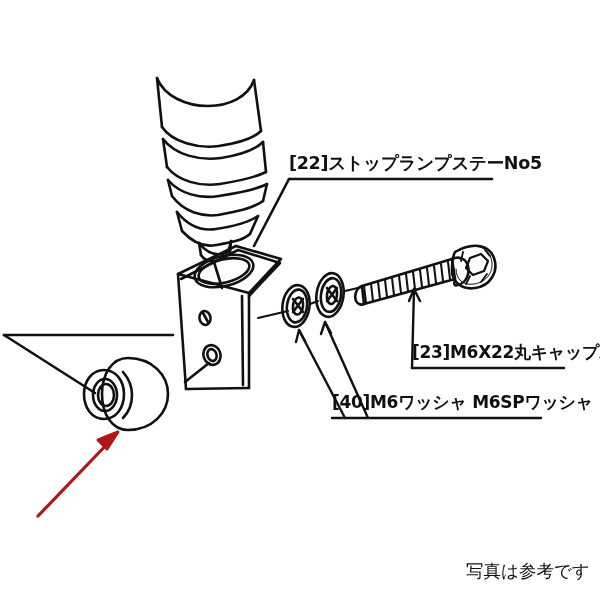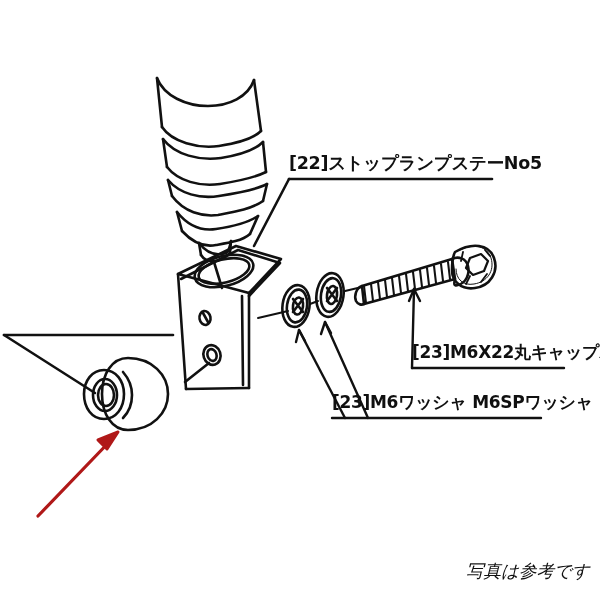--- a/index.html
+++ b/index.html
@@ -30,21 +30,21 @@
     color: #101010;
     font-weight: 700;
     letter-spacing: -0.3px;
     line-height: 1;
     font-family: "DejaVu Sans", "Liberation Sans", sans-serif;
   }
   .lbl-22   { left: 289px; top: 155px; font-size: 17.5px; }
   .lbl-collar { left: 4px;   top: 311px; font-size: 17.5px; }
   .lbl-bolt { left: 412px; top: 344px; font-size: 17px; }
   .lbl-wash { left: 332px; top: 394px; font-size: 17px; }
-  .lbl-note { left: 466px; top: 563px; font-size: 17.5px; letter-spacing: 0px; font-weight: 500; font-style: italic; }
+  .lbl-note { left: 466px; top: 563px; font-size: 17.5px; letter-spacing: 0px; font-weight: 500; }
 </style>
 </head>
 <body>
 
 <div id="page">
 
   <svg id="artboard" viewBox="0 0 600 600" xmlns="http://www.w3.org/2000/svg">
 
     <defs>
 
@@ -205,17 +205,17 @@
       </g>
 
     </g>
   </svg>
 
   <div class="lbl lbl-22">[22]ストップランプステーNo5</div>
 
 
   <div class="lbl lbl-bolt">[23]M6X22丸キャップボルト</div>
 
-  <div class="lbl lbl-wash">[23]M6ワッシャ M6SPワッシャ</div>
+  <div class="lbl lbl-wash">[40]M6ワッシャ M6SPワッシャ</div>
 
   <div class="lbl lbl-note">写真は参考です</div>
 
 </div>
 
 </body></html>

